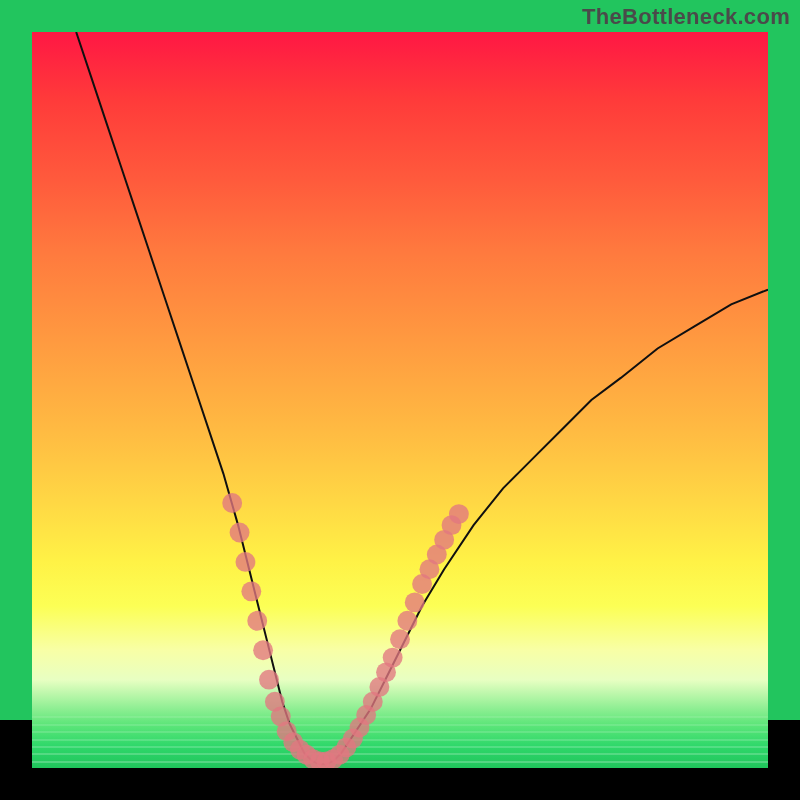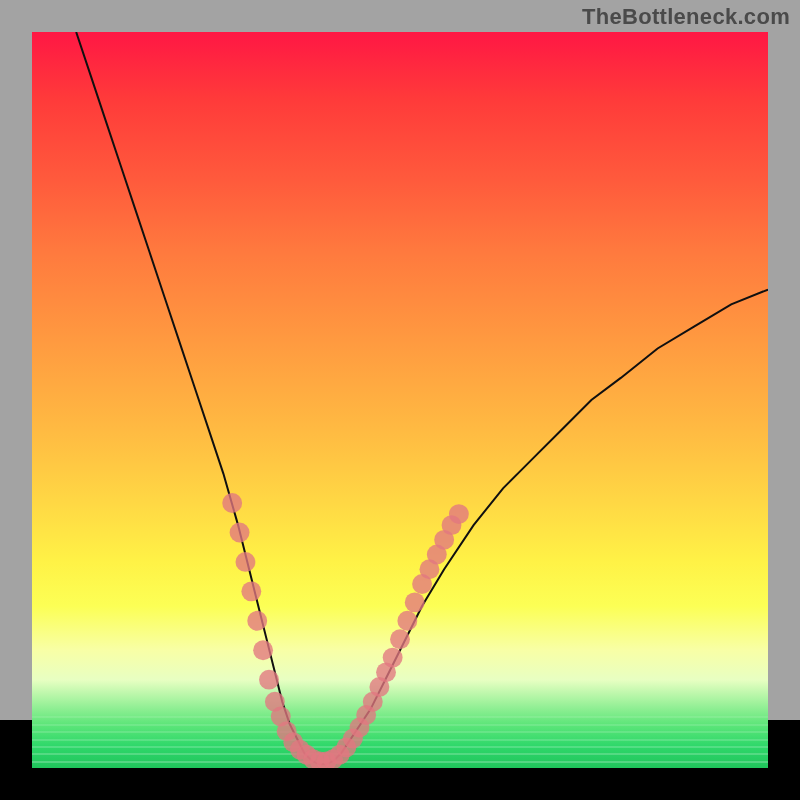--- a/index.html
+++ b/index.html
@@ -8,21 +8,21 @@
     width: 800px;
     height: 800px;
     overflow: hidden;
     background: #000;
     font-family: Arial, Helvetica, sans-serif;
   }
   .frame {
     position: absolute;
     top: 0; left: 0;
     width: 800px; height: 720px;
-    background: #a3a3a3;
+    background: #22c55e;
   }
   .plot-area {
     position: absolute;
     top: 32px;
     left: 32px;
     width: 736px;
     height: 736px;
     overflow: hidden;
   }
   .gradient {

